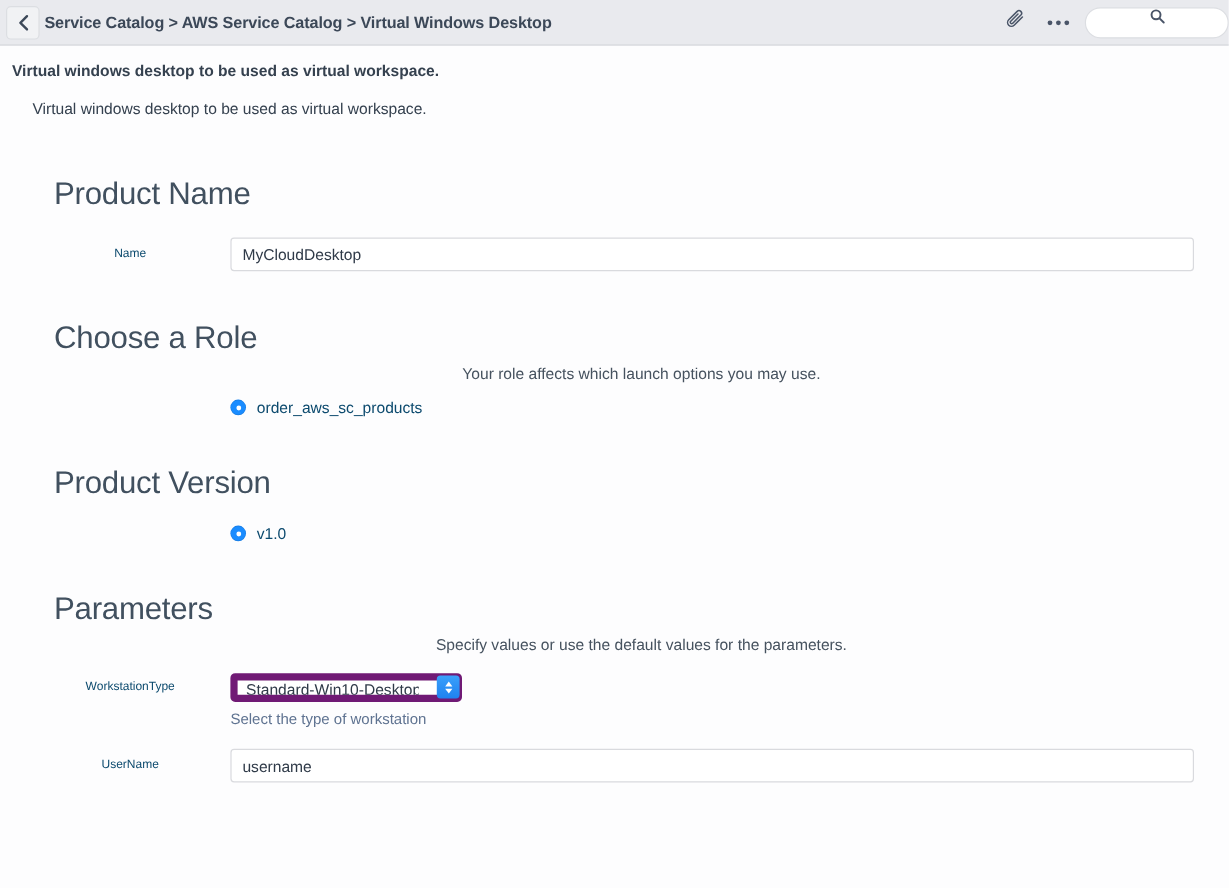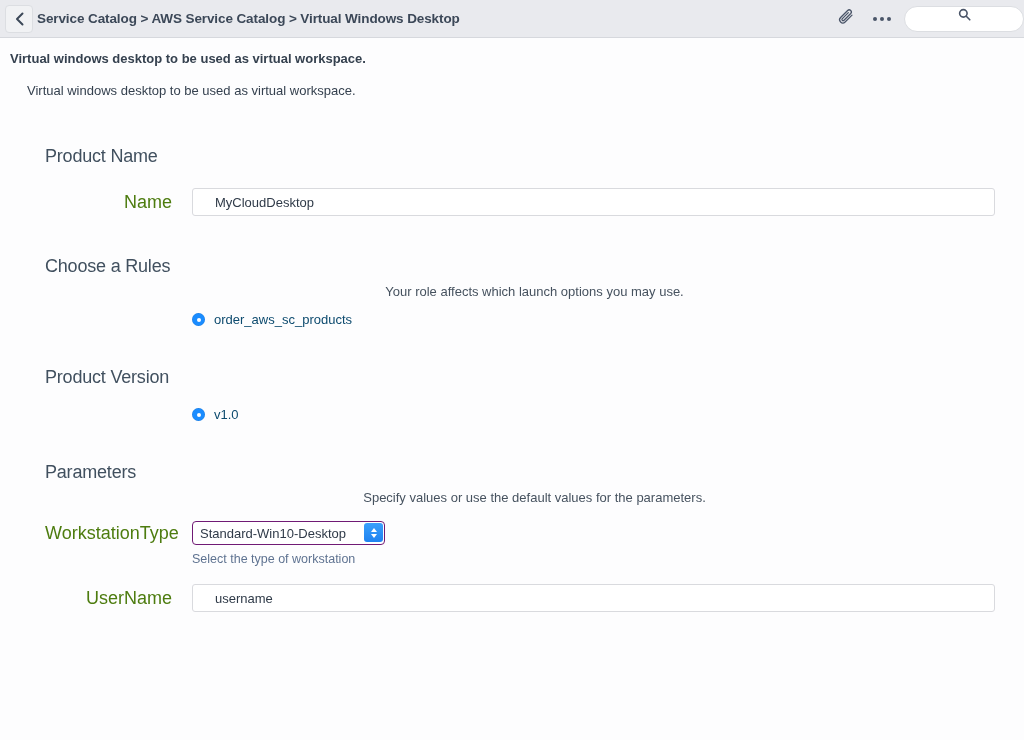--- a/index.html
+++ b/index.html
@@ -90,58 +90,58 @@
   .page-desc {
     font-size: 13px;
     color: #35414f;
     padding: 17px 0 0 27px;
   }
 
   .content { padding: 0 0 0 45px; }
 
   .section { }
   .section-title {
-    font-size: 18px;
+    font-size: 26px;
     font-weight: normal;
     color: #41505f;
     letter-spacing: -0.2px;
     margin-top: 40px;
   }
   .section-sub {
     font-size: 13px;
     color: #46525f;
     margin-top: 7px;
     text-align: center;
   }
 
   
   .field-row {
     display: flex;
     align-items: flex-start;
   }
   .field-label {
     width: 147px;
-    text-align: right;
+    text-align: center;
     padding-right: 20px;
-    font-size: 18px;
-    color: #4d7c0f;
+    font-size: 10px;
+    color: #0c4a6e;
     line-height: 28px;
   }
   .field-ctrl { flex: 1 1 auto; }
 
   input.text-field {
     width: 803px;
     height: 28px;
     border: 1px solid #d9dade;
     border-radius: 3px;
     background: #fff;
     font-family: "Liberation Sans", sans-serif;
     font-size: 13px;
     color: #2f3a48;
-    padding: 0 22px;
+    padding: 0 9px;
     outline: none;
   }
 
   .help-text {
     font-size: 12.5px;
     color: #5f7391;
     margin-top: 7px;
   }
 
   
@@ -201,21 +201,21 @@
     position: relative;
     display: inline-block;
     width: 193px;
     height: 24px;
   }
   select.picker {
     appearance: none;
     -webkit-appearance: none;
     width: 100%;
     height: 24px;
-    border: 1px solid #701a75;
+    border: 6px solid #701a75;
     border-radius: 4px;
     background: #ffffff;
     font-family: "Liberation Sans", sans-serif;
     font-size: 13px;
     color: #2f3a48;
     padding: 0 30px 0 7px;
     outline: none;
   }
   .picker-arrow {
     position: absolute;
@@ -293,21 +293,21 @@
       <div class="section-title">Product Name</div>
       <div class="field-row" style="margin-top:21px;">
         <div class="field-label">Name</div>
         <div class="field-ctrl">
           <input class="text-field" type="text" value="MyCloudDesktop" style="">
         </div>
       </div>
     </div>
 
     <div class="section" style="margin-top:33px;">
-      <div class="section-title">Choose a Rules</div>
+      <div class="section-title">Choose a Role</div>
       <div class="section-sub">Your role affects which launch options you may use.</div>
       <div class="field-row" style="margin-top:13px;">
         <div class="field-label"></div>
         <div class="field-ctrl">
           <div class="radio-row">
             <span class="radio"></span>
             <span class="radio-label">order_aws_sc_products</span>
           </div>
         </div>
       </div>

